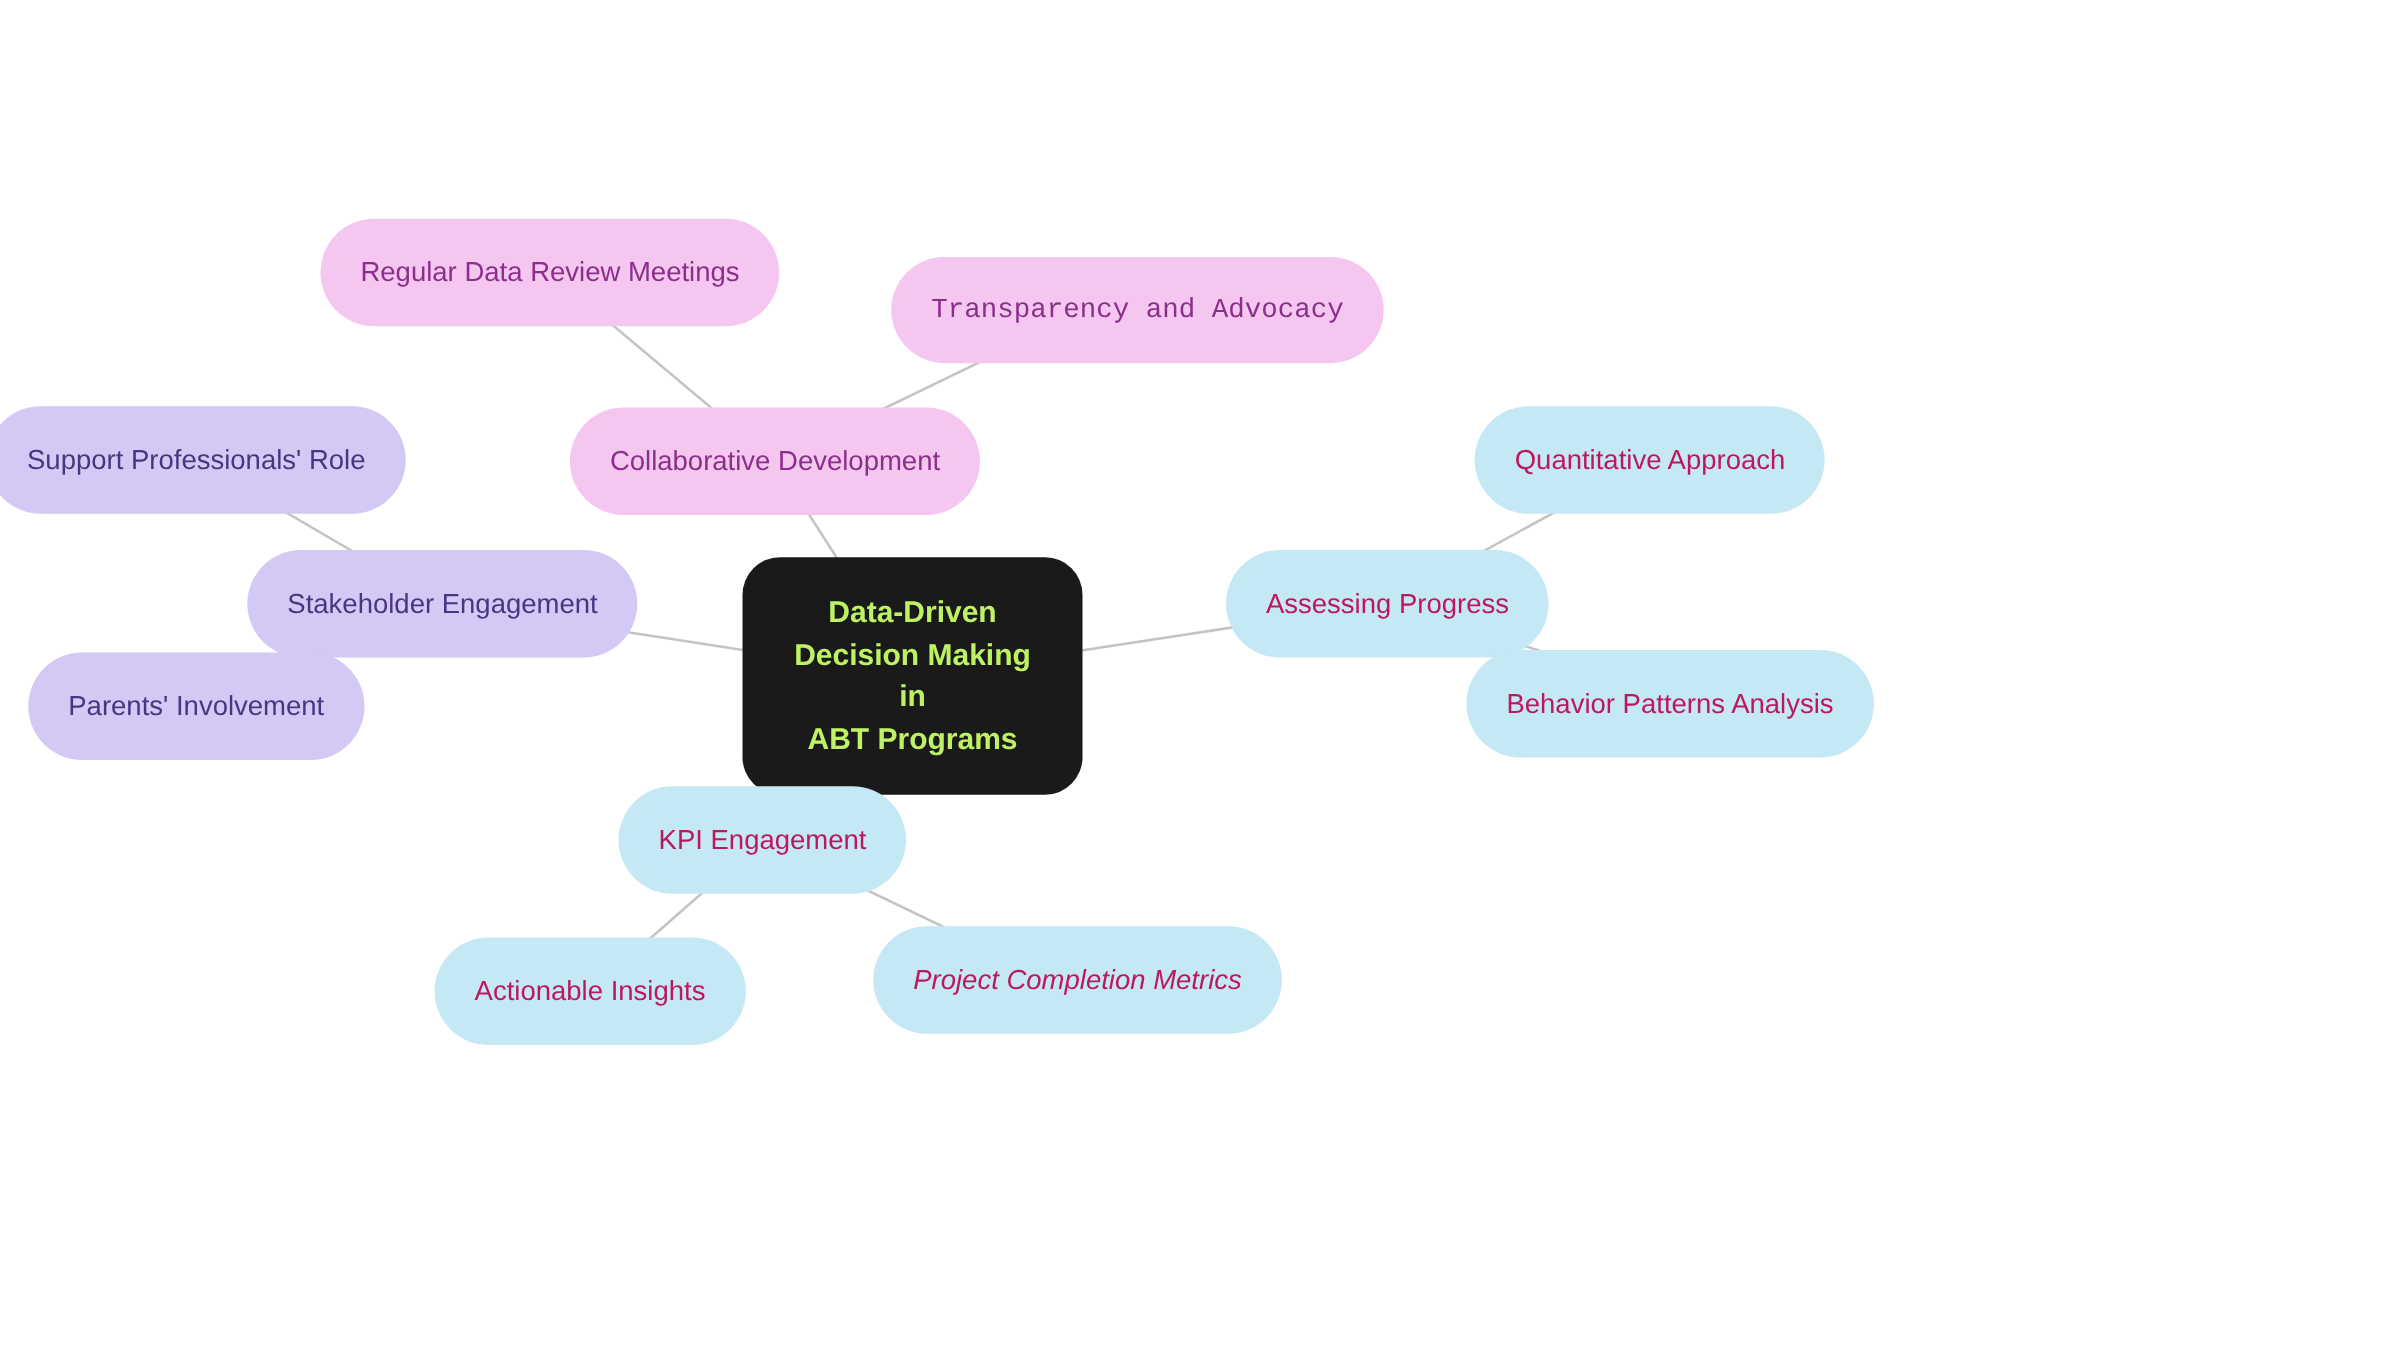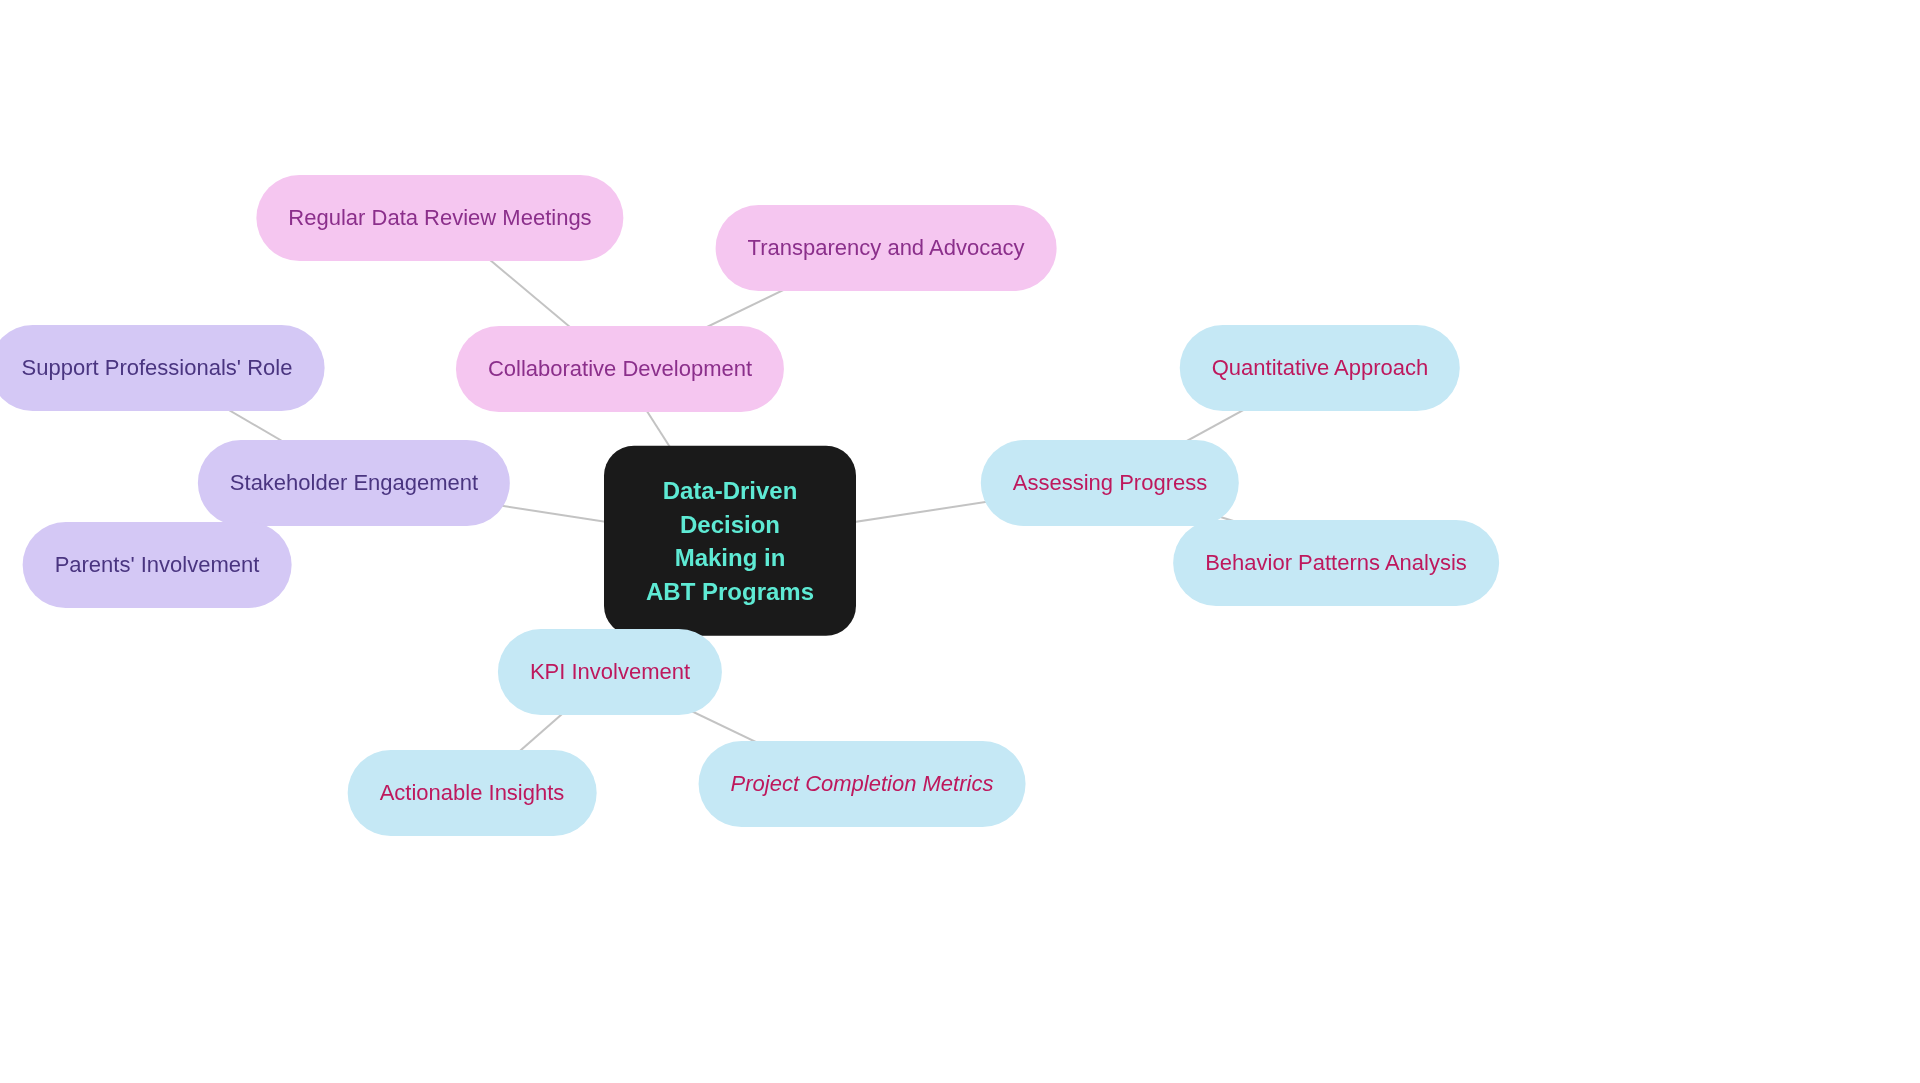--- a/index.html
+++ b/index.html
@@ -29,25 +29,25 @@
       align-items: center;
       justify-content: center;
       text-align: center;
       font-size: 22px;
       font-weight: 500;
       padding: 30px 32px;
       transform: translate(-50%, -50%);
     }
     .node-center {
       background: #1a1a1a;
-      color: #5eead4;
+      color: #bef264;
       font-size: 24px;
       font-weight: 600;
       border-radius: 30px;
-      width: 252px;
+      width: 272px;
       padding: 28px 36px;
       line-height: 1.4;
     }
     .node-pink {
       background: #f5c6f0;
       color: #8b2f8b;
       border: none;
     }
     .node-lavender {
       background: #d4c8f5;
@@ -80,34 +80,34 @@
     </svg>
 <div class="node node-center" style="left: 730px; top: 541px;">
       <span>Data-Driven Decision Making in<br>ABT Programs</span>
     </div>
     <div class="node node-pink" style="left: 620px; top: 369px;">
       <span>Collaborative Development</span>
     </div>
     <div class="node node-pink" style="left: 440px; top: 218px;">
       <span>Regular Data Review Meetings</span>
     </div>
-    <div class="node node-pink" style="left: 886px; top: 248px;">
+    <div class="node node-pink" style="left: 910px; top: 248px; font-family: Liberation Mono, monospace;">
       <span>Transparency and Advocacy</span>
     </div>
     <div class="node node-lavender" style="left: 354px; top: 483px;">
       <span>Stakeholder Engagement</span>
     </div>
     <div class="node node-lavender" style="left: 157px; top: 368px;">
       <span>Support Professionals' Role</span>
     </div>
     <div class="node node-lavender" style="left: 157px; top: 565px;">
       <span>Parents' Involvement</span>
     </div>
     <div class="node node-blue" style="left: 610px; top: 672px;">
-      <span>KPI Involvement</span>
+      <span>KPI Engagement</span>
     </div>
     <div class="node node-blue" style="left: 472px; top: 793px;">
       <span>Actionable Insights</span>
     </div>
     <div class="node node-blue" style="left: 862px; top: 784px; font-style: italic;">
       <span>Project Completion Metrics</span>
     </div>
     <div class="node node-blue" style="left: 1110px; top: 483px;">
       <span>Assessing Progress</span>
     </div>

